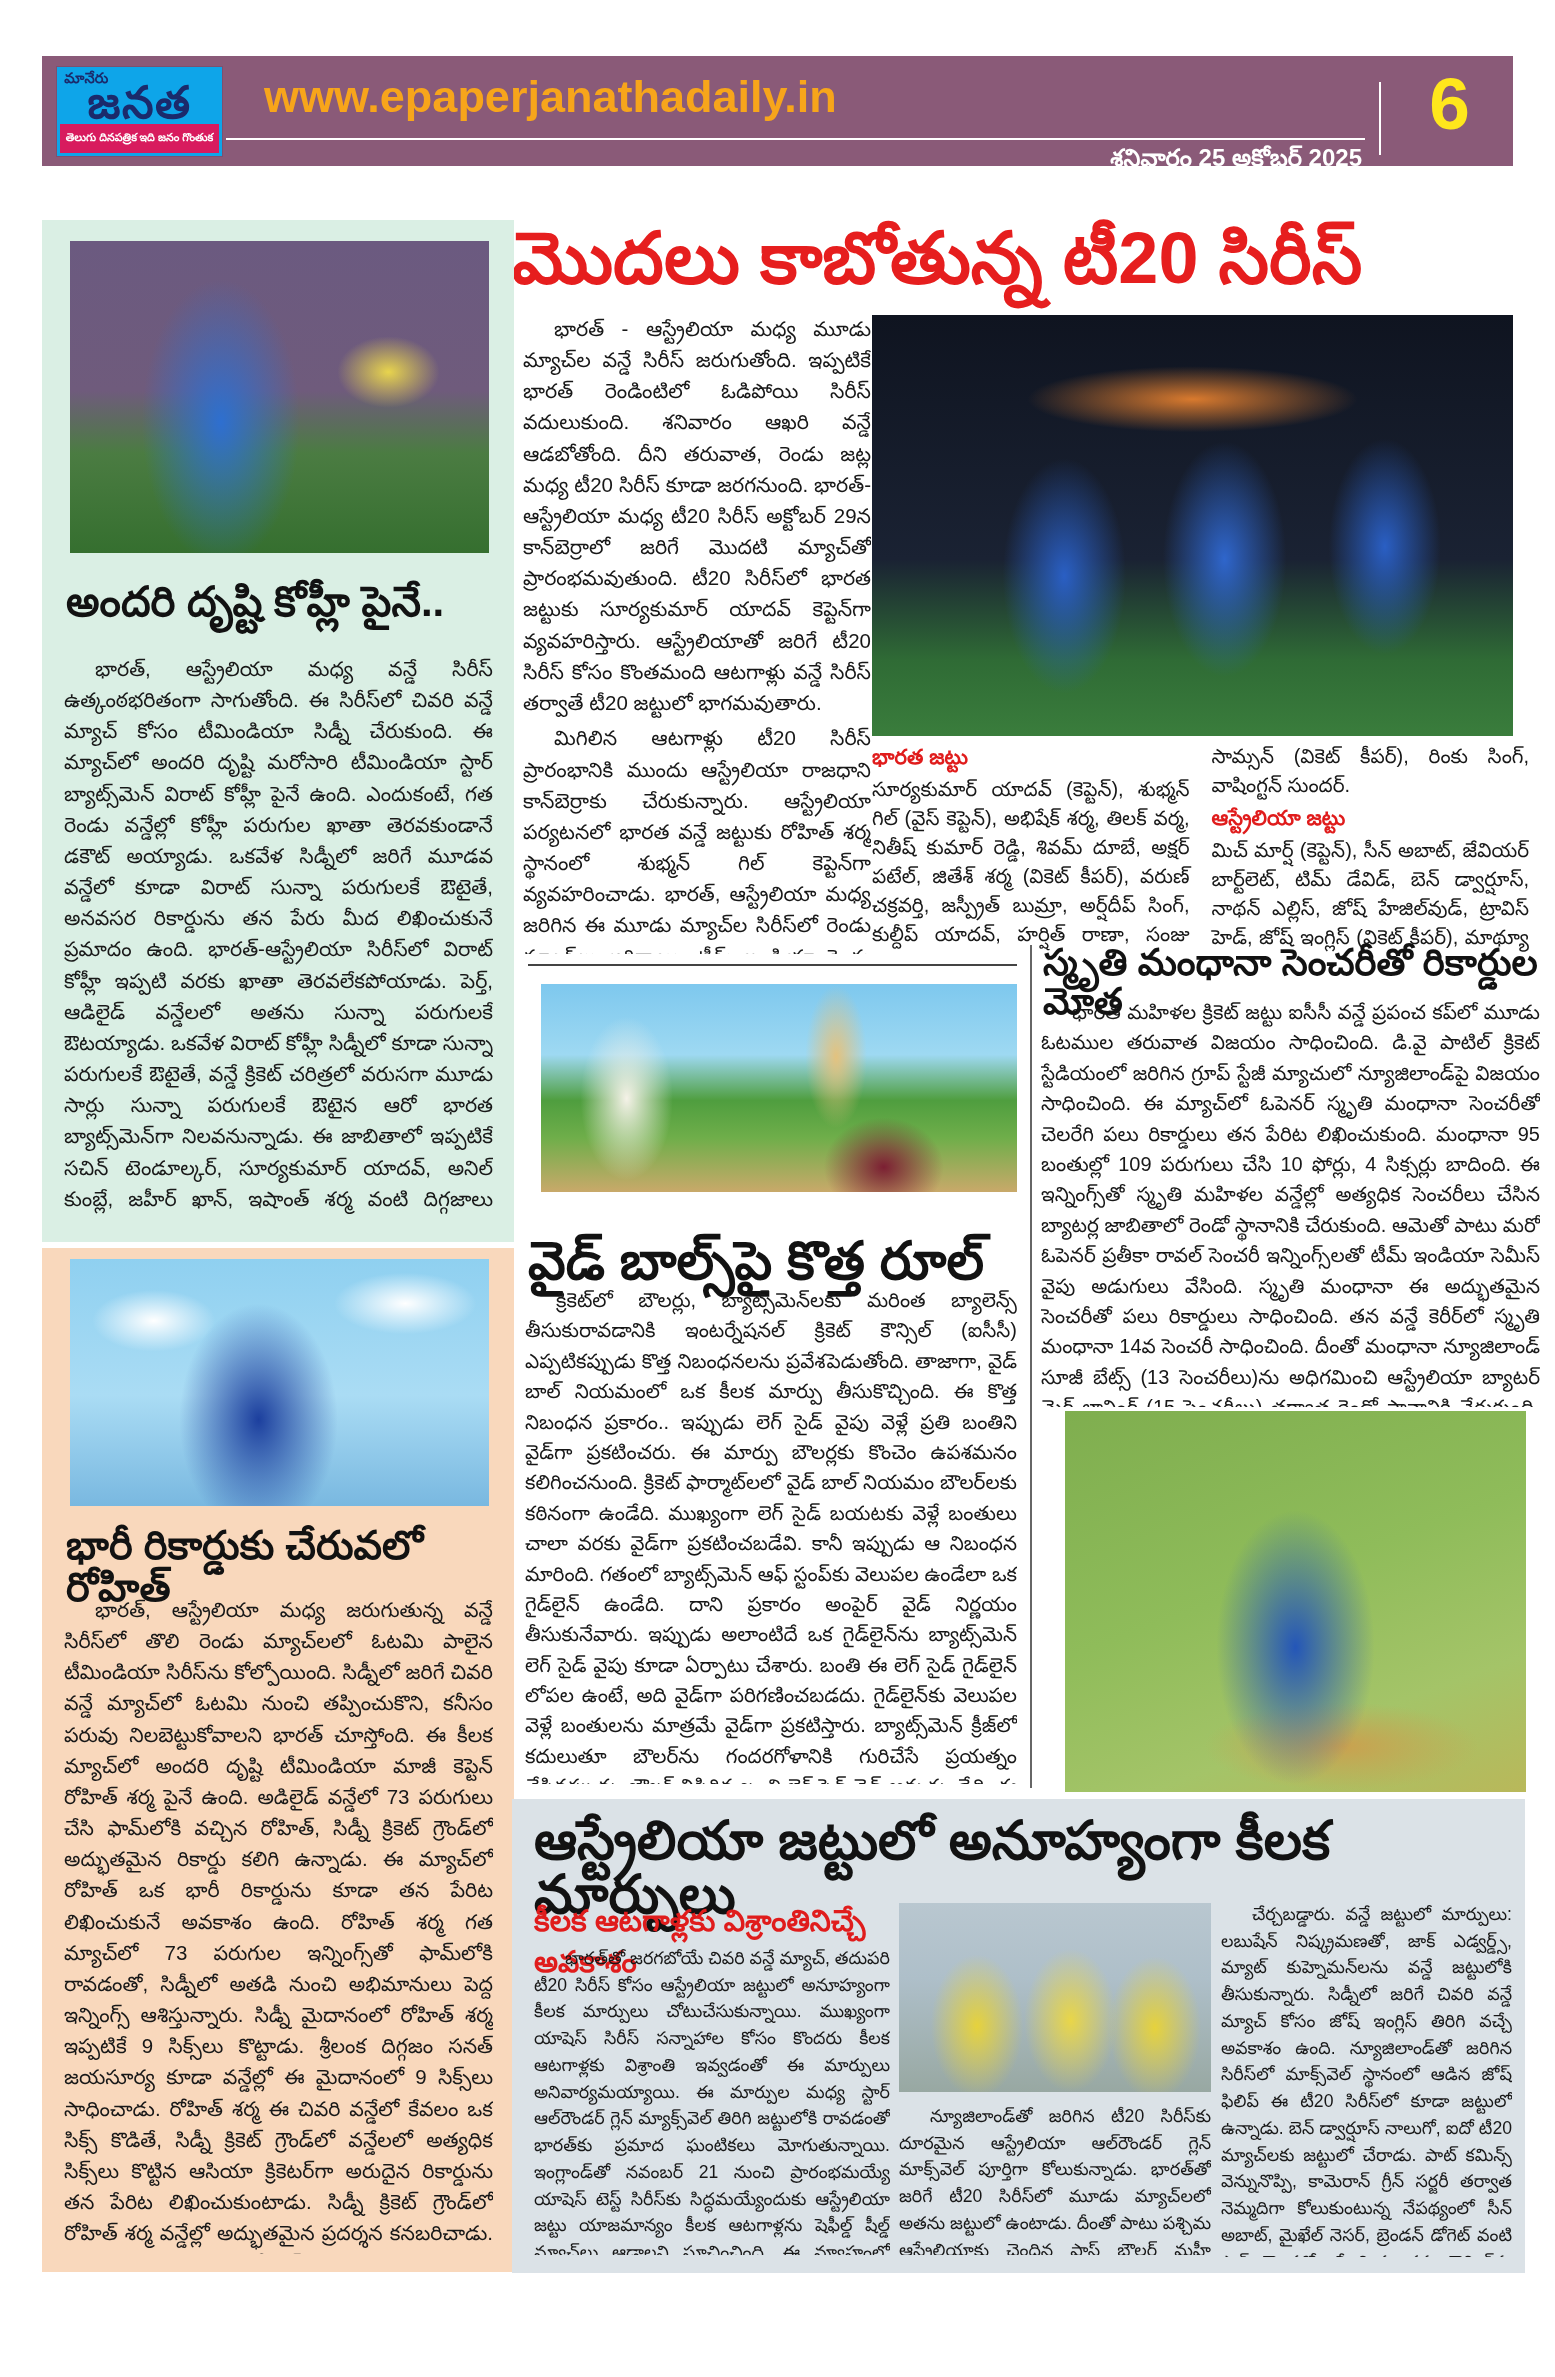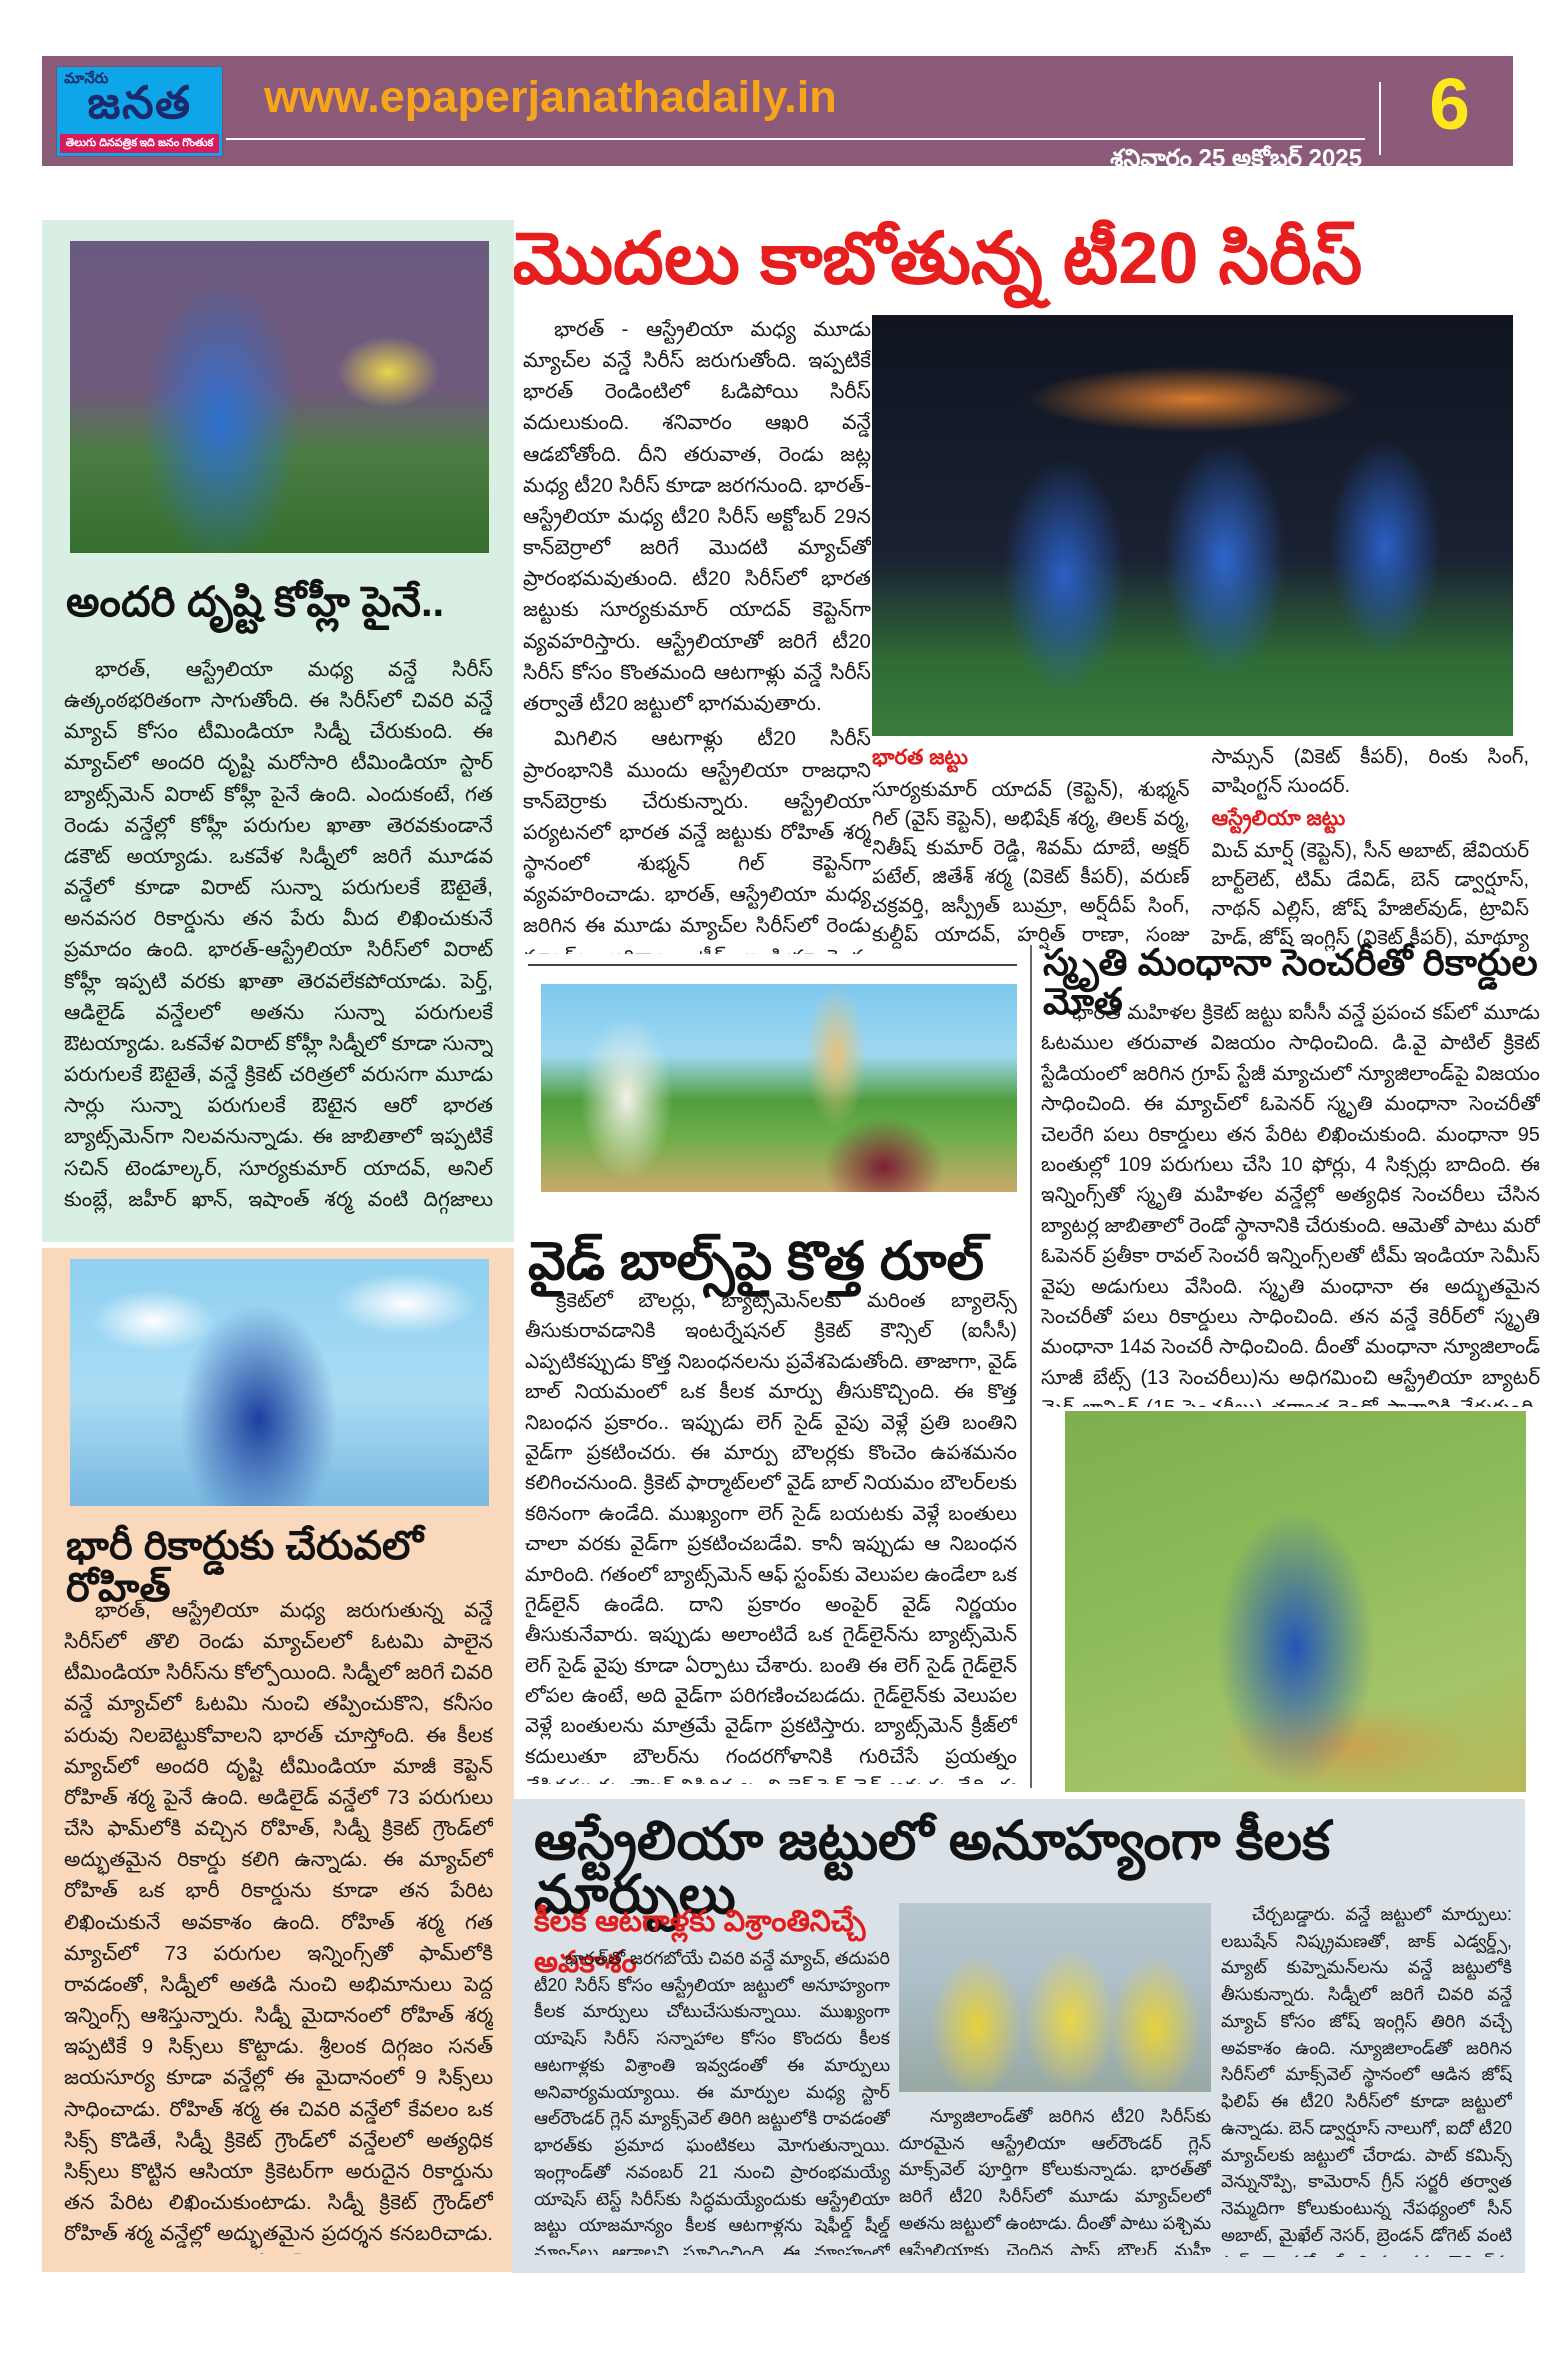--- a/index.html
+++ b/index.html
@@ -4,21 +4,21 @@
 <style>
   html,body{margin:0;padding:0;background:#ffffff;}
   .page{position:relative;width:1556px;height:2377px;background:#fff;overflow:hidden;
         font-family:"Liberation Sans","DejaVu Sans",sans-serif;color:#181818;}
   .abs{position:absolute;}
   
   .band{left:42px;top:56px;width:1471px;height:110px;background:#8a5a78;}
   .masthead{left:56px;top:66px;width:167px;height:91px;background:#0ea5e9;border:1.5px solid #7d5070;box-sizing:border-box;}
   .masthead-top{position:absolute;left:7.3px;top:2.9px;font-size:14.6px;font-weight:bold;color:#1b2a6b;}
   .masthead-name{position:absolute;left:0;right:0;top:10.2px;text-align:center;font-size:45px;font-weight:800;color:#1b2a6b;letter-spacing:1.5px;}
-  .masthead-strip{position:absolute;left:2.9px;right:2.9px;bottom:2.9px;height:19px;background:#d81b5e;color:#fff;
+  .masthead-strip{position:absolute;left:2.9px;right:2.9px;bottom:2.9px;height:29px;background:#d81b5e;color:#fff;
                   display:flex;justify-content:space-between;align-items:center;padding:0 5.9px;font-size:11px;font-weight:bold;}
   
   .main-headline{left:512px;top:221px;width:1010px;text-align:left;color:#e61e1e;
                  font-size:72px;line-height:1.05;font-weight:700;}
   .sec-headline{font-weight:800;color:#121212;}
   .red-sub{color:#e01c1c;font-weight:800;}
   
   .body-text{font-size:20.5px;line-height:1.52;text-align:justify;overflow:hidden;}
   .body-text p{margin:0 0 4.4px 0;text-indent:31px;}
   .squad-block{font-size:20px;line-height:1.45;text-align:justify;overflow:hidden;column-count:2;column-gap:22px;}

